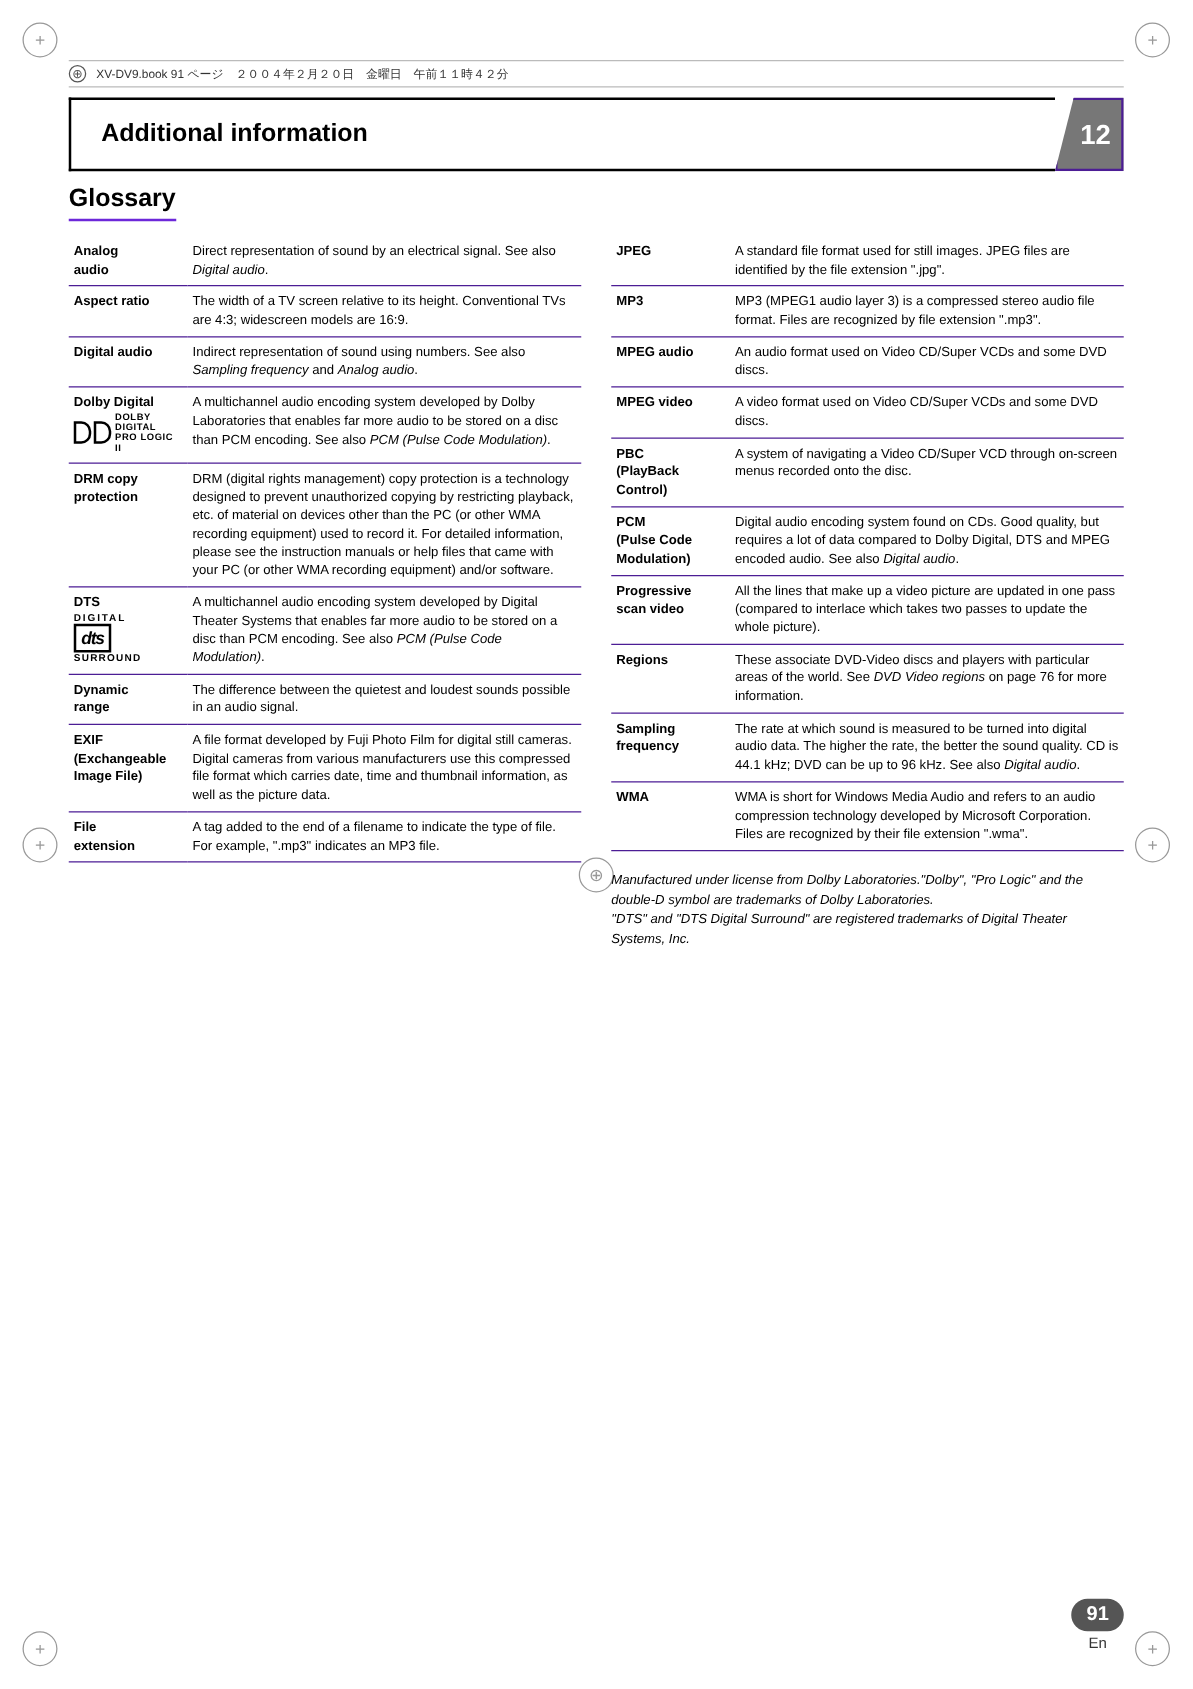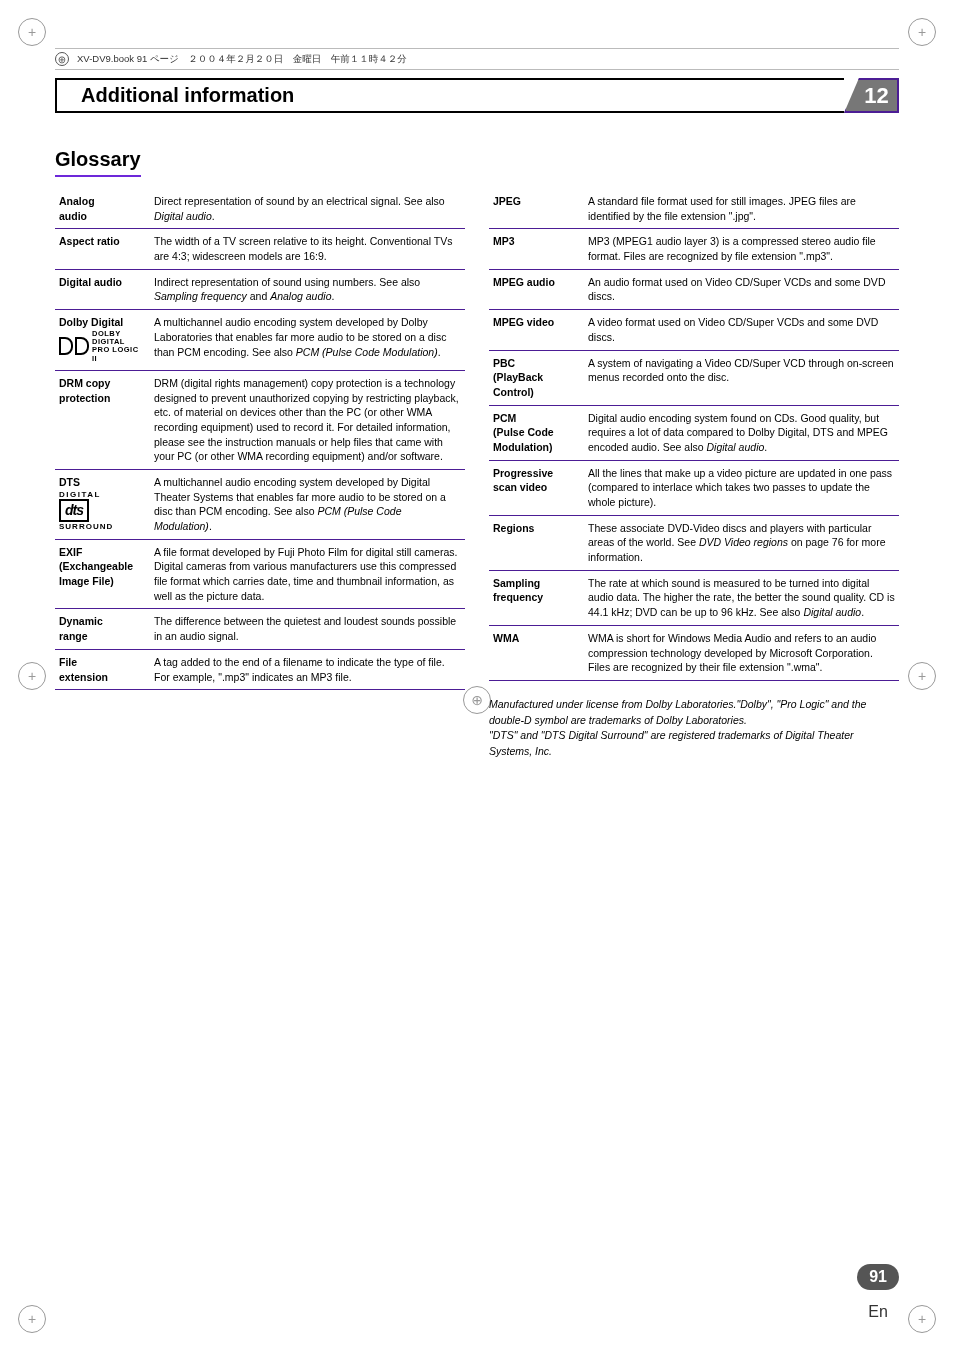--- a/index.html
+++ b/index.html
@@ -66,21 +66,21 @@
       top: 78px;
       left: 55px;
       right: 55px;
       display: flex;
       align-items: stretch;
     }
     .chapter-title-box {
       background: #fff;
       border: 2px solid #000;
       border-right: none;
-      padding: 4px 24px;
+      padding: 16px 24px;
       flex: 1;
     }
     .chapter-title-box h1 {
       font-size: 20px;
       font-weight: bold;
       color: #000;
     }
     .chapter-number-box {
       background: #777;
       border: 2px solid #4c1d95;
@@ -212,23 +212,23 @@
     }
     .page-num-box {
       background: #555;
       color: #fff;
       font-size: 16px;
       font-weight: bold;
       padding: 4px 12px;
       border-radius: 13px;
     }
     .page-lang {
-      font-size: 16px;
+      font-size: 12px;
       color: #333;
-      margin-top: 13px;
+      margin-top: 2px;
     }
 
     
     .meta-crosshair-center {
       position: absolute;
       top: 686px;
       left: 50%;
       transform: translateX(-50%);
       width: 28px;
       height: 28px;
@@ -315,26 +315,26 @@
                 <div style="font-size:8px;letter-spacing:1.5px;font-weight:bold;">DIGITAL</div>
                 <div style="display:flex;align-items:center;gap:2px;">
                   <div class="dts-box"><i>dts</i></div>
                 </div>
                 <div class="dts-surround">SURROUND</div>
               </div>
             </td>
             <td>A multichannel audio encoding system developed by Digital Theater Systems that enables far more audio to be stored on a disc than PCM encoding. See also <span class="italic-ref">PCM (Pulse Code Modulation)</span>.</td>
           </tr>
           <tr>
+            <td class="term">Dynamic<br>range</td>
+            <td>The difference between the quietest and loudest sounds possible in an audio signal.</td>
+          </tr>
+          <tr>
             <td class="term">EXIF<br><span style="font-weight:bold;">(Exchangeable</span><br>Image File)</td>
             <td>A file format developed by Fuji Photo Film for digital still cameras. Digital cameras from various manufacturers use this compressed file format which carries date, time and thumbnail information, as well as the picture data.</td>
-          </tr>
-          <tr>
-            <td class="term">Dynamic<br>range</td>
-            <td>The difference between the quietest and loudest sounds possible in an audio signal.</td>
           </tr>
           <tr>
             <td class="term">File<br>extension</td>
             <td>A tag added to the end of a filename to indicate the type of file. For example, ".mp3" indicates an MP3 file.</td>
           </tr>
         </tbody>
       </table>
     </div>
 
     <div class="col-right">

